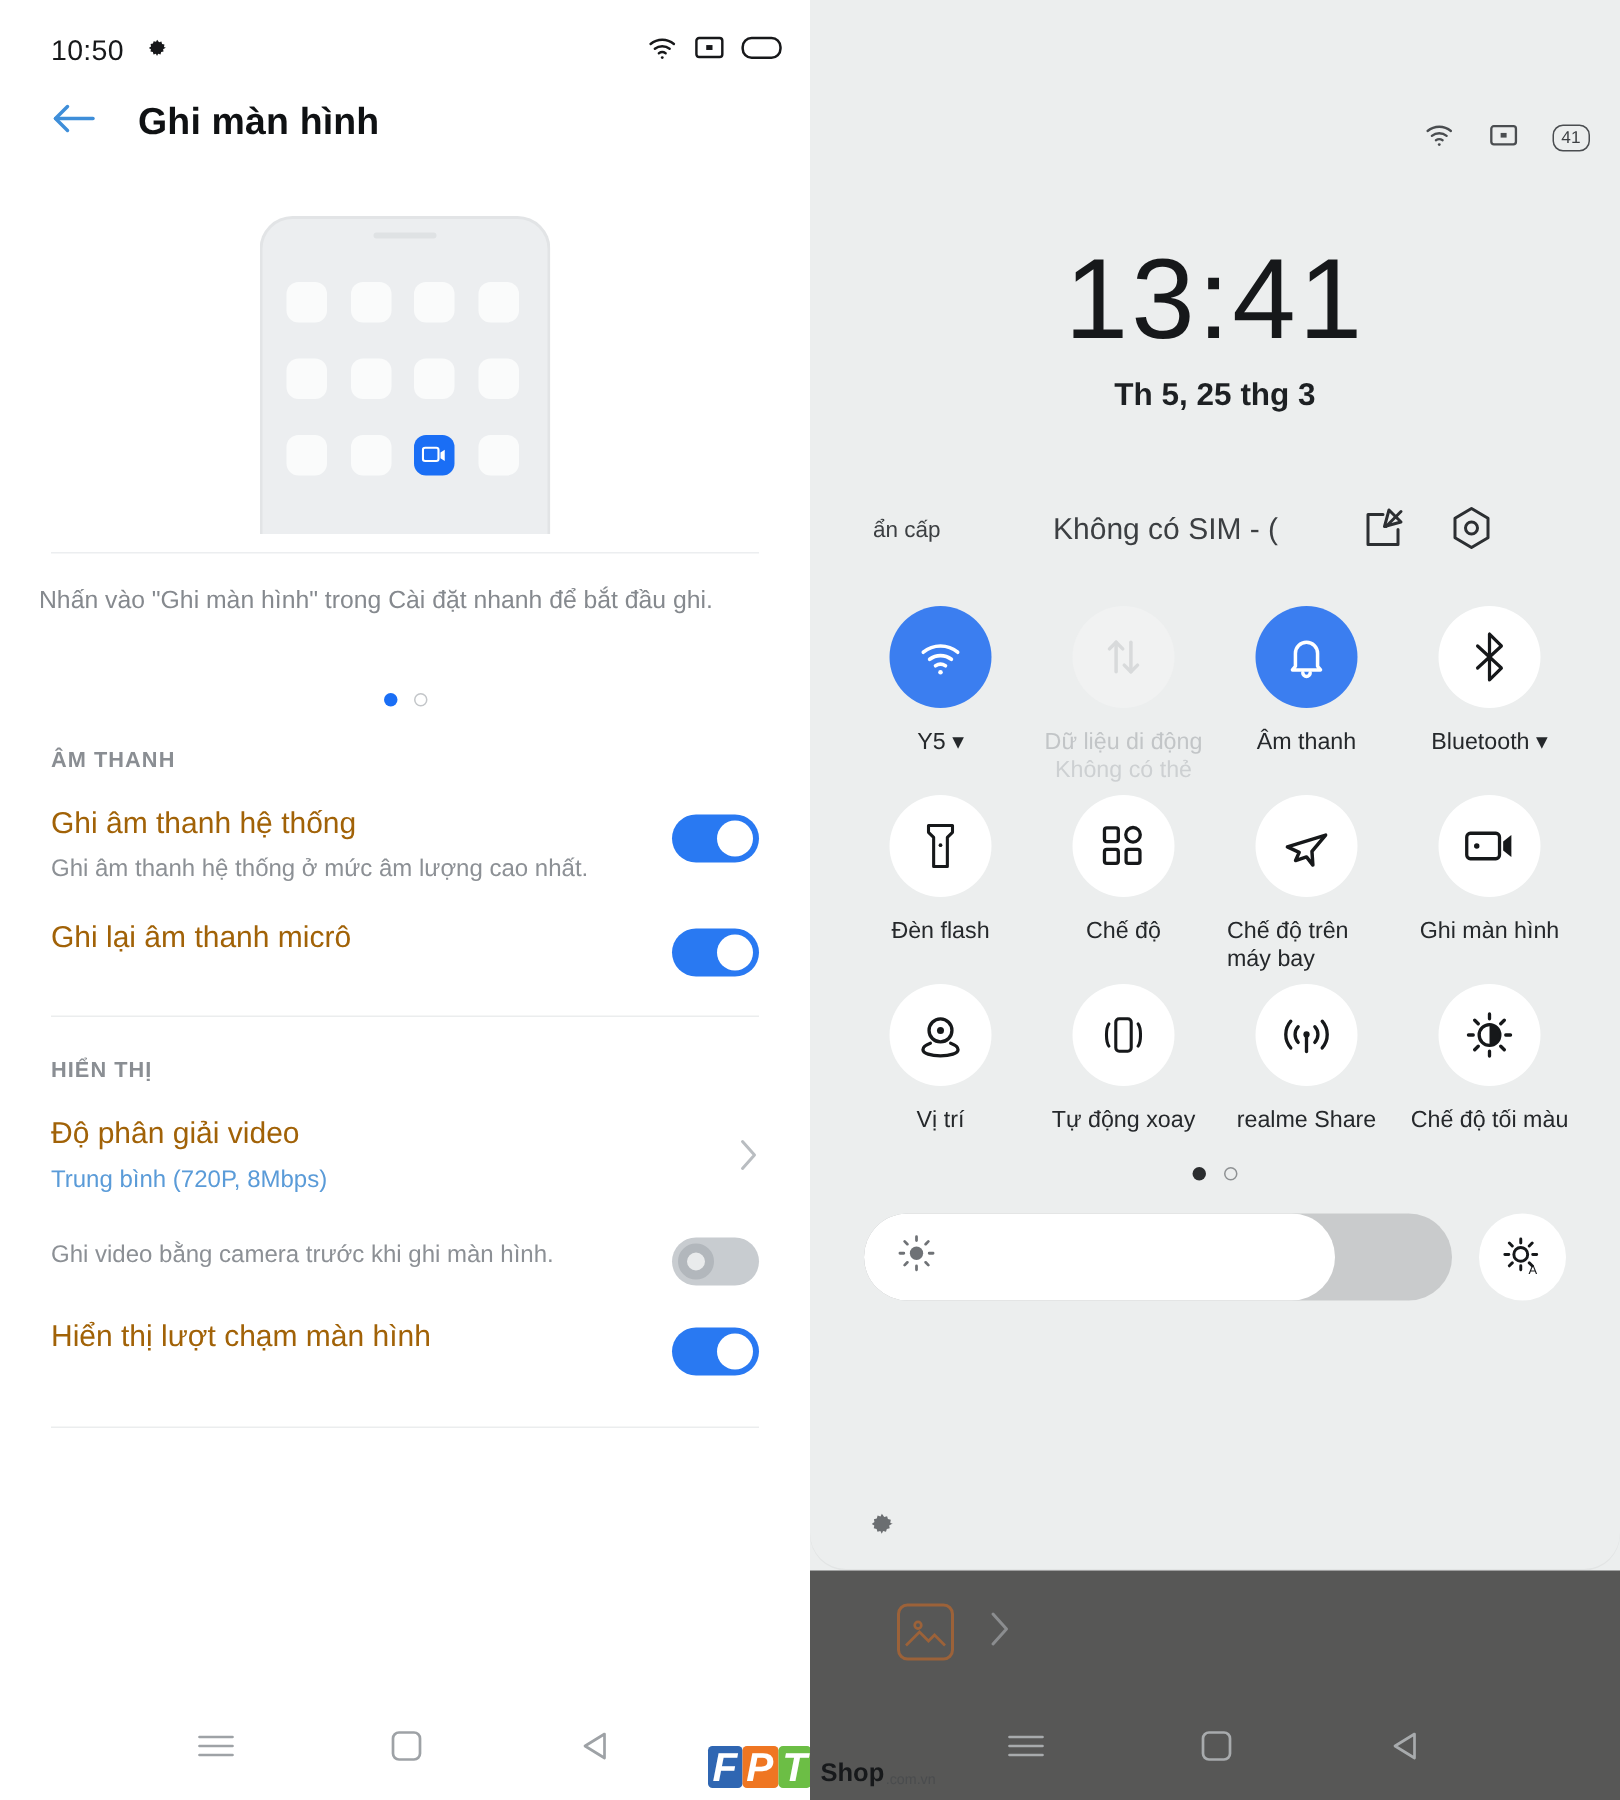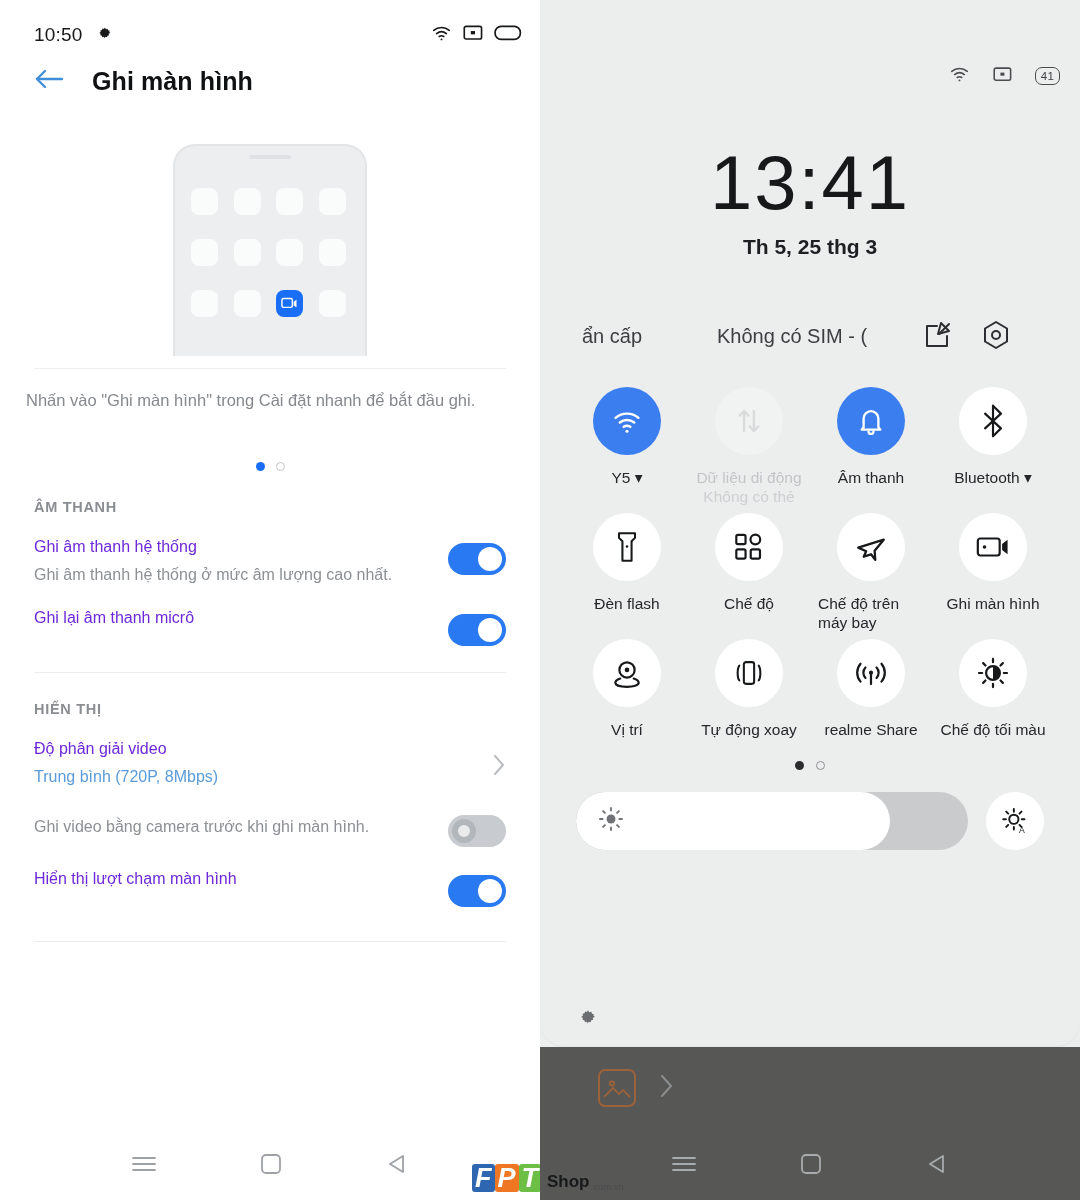--- a/index.html
+++ b/index.html
@@ -64,21 +64,21 @@
 
   .section-head {
     margin: 28px 34px 0; font-size: 14.5px; color: #8a8e93;
     letter-spacing: .7px; font-weight: bold;
   }
   .row {
     display: flex; align-items: flex-start; justify-content: space-between;
     margin: 0 34px; padding: 22px 0 0; gap: 14px;
   }
   .row-text { flex: 1; }
-  .row-title { font-size: 16px; color: #6d28d9; line-height: 1.25; }
+  .row-title { font-size: 20px; color: #a16207; line-height: 1.25; }
   .row-sub { font-size: 16px; color: #8c9095; margin-top: 7px; line-height: 1.35; }
   .row-sub.accent { color: #5a9bd8; }
 
   .toggle { width: 58px; height: 32px; border-radius: 16px; flex: none; position: relative; margin-top: 6px; }
   .toggle.on  { background: #2979f2; }
   .toggle.off { background: #c8ccd0; }
   .knob { position: absolute; top: 4px; width: 24px; height: 24px; border-radius: 50%; background: #fff; }
   .toggle.on  .knob { right: 4px; }
   .toggle.off .knob { left: 4px; background: #e9ebec; border: 6px solid #b2b7bc; box-sizing: border-box; }
 
@@ -99,34 +99,34 @@
              color: #fff; padding: 2px 3px; border-radius: 3px; }
   .fpt-f { background: #2f66b2; } .fpt-p { background: #ef7622; } .fpt-t { background: #6cbe45; }
   .fpt-shop { color: #2b2b2b; font-weight: bold; font-size: 17px; margin-left: 3px; }
   .fpt-tld { color: #6b6b6b; font-size: 9.5px; margin-left: 1px; }
 
   
   .pane-right {
     position: relative; width: 540px; height: 1200px;
     background: #eceeee; overflow: hidden;
   }
-  .qs-status { display: flex; justify-content: flex-end; align-items: center; gap: 23px; padding: 64px 20px 0 0; }
+  .qs-status { display: flex; justify-content: flex-end; align-items: center; gap: 23px; padding: 80px 20px 0 0; }
   .batt-pill {
     border: 1.6px solid #4a4d50; border-radius: 7px; padding: 0 5px; height: 18px;
     display: flex; align-items: center; justify-content: center;
     font-size: 11.5px; color: #3c3f42; letter-spacing: .2px;
   }
   .qs-clock { text-align: center; margin-top: 58px; }
   .qs-time { font-size: 76px; color: #16181a; font-weight: 300; letter-spacing: 2px; line-height: 1; }
   .qs-date { font-size: 21px; color: #1d2023; margin-top: 14px; font-weight: bold; }
 
   .qs-header {
     display: flex; align-items: center; margin-top: 60px; padding: 0 14px 0 42px; gap: 0;
   }
-  .qs-emerg { font-size: 20px; color: #3c3f42; }
+  .qs-emerg { font-size: 15px; color: #3c3f42; }
   .qs-sim {
     flex: 1; text-align: center; font-size: 20px; color: #3c3f42;
     white-space: nowrap; overflow: hidden; max-width: 212px; margin-left: 44px;
   }
   .qs-hicon { width: 34px; height: 34px; margin-left: 24px; flex: none; }
 
   .qs-grid { margin-top: 34px; padding: 0 26px; display: grid; grid-template-columns: repeat(4, 1fr); row-gap: 6px; }
   .qs-tile { display: flex; flex-direction: column; align-items: center; }
   .qs-circ {
     width: 68px; height: 68px; border-radius: 50%;

